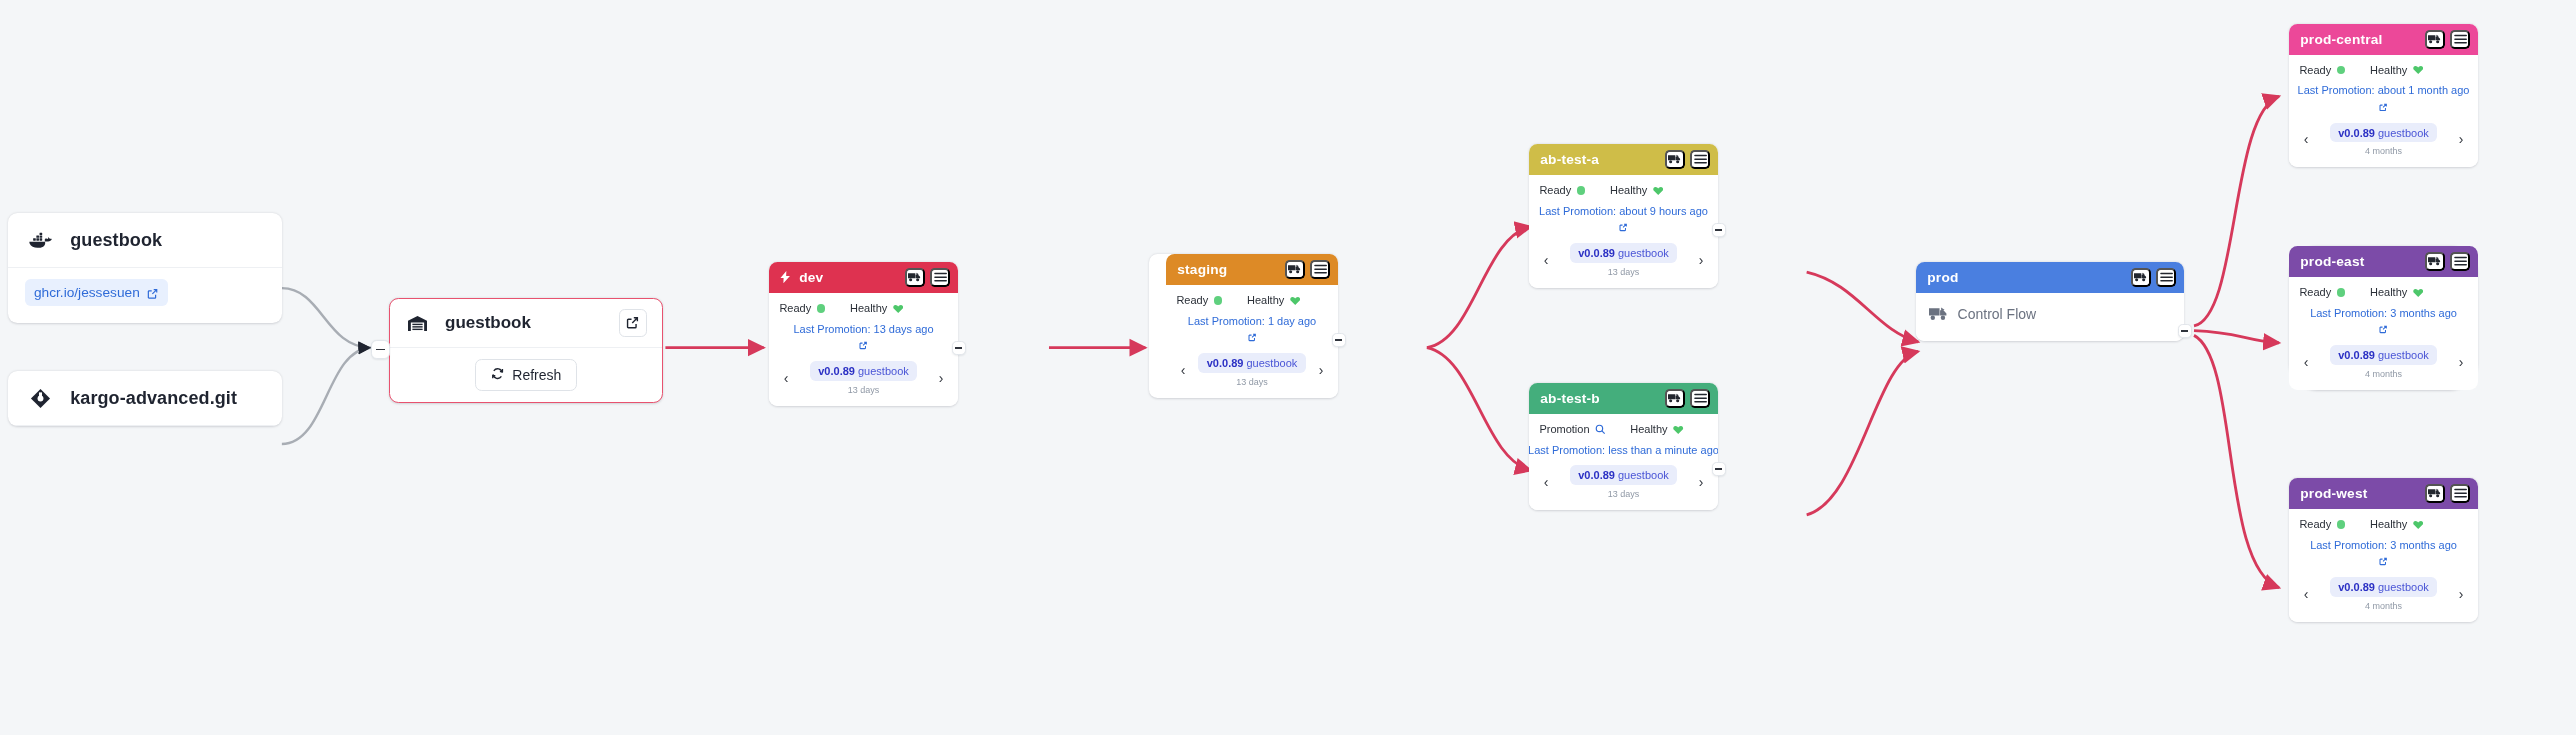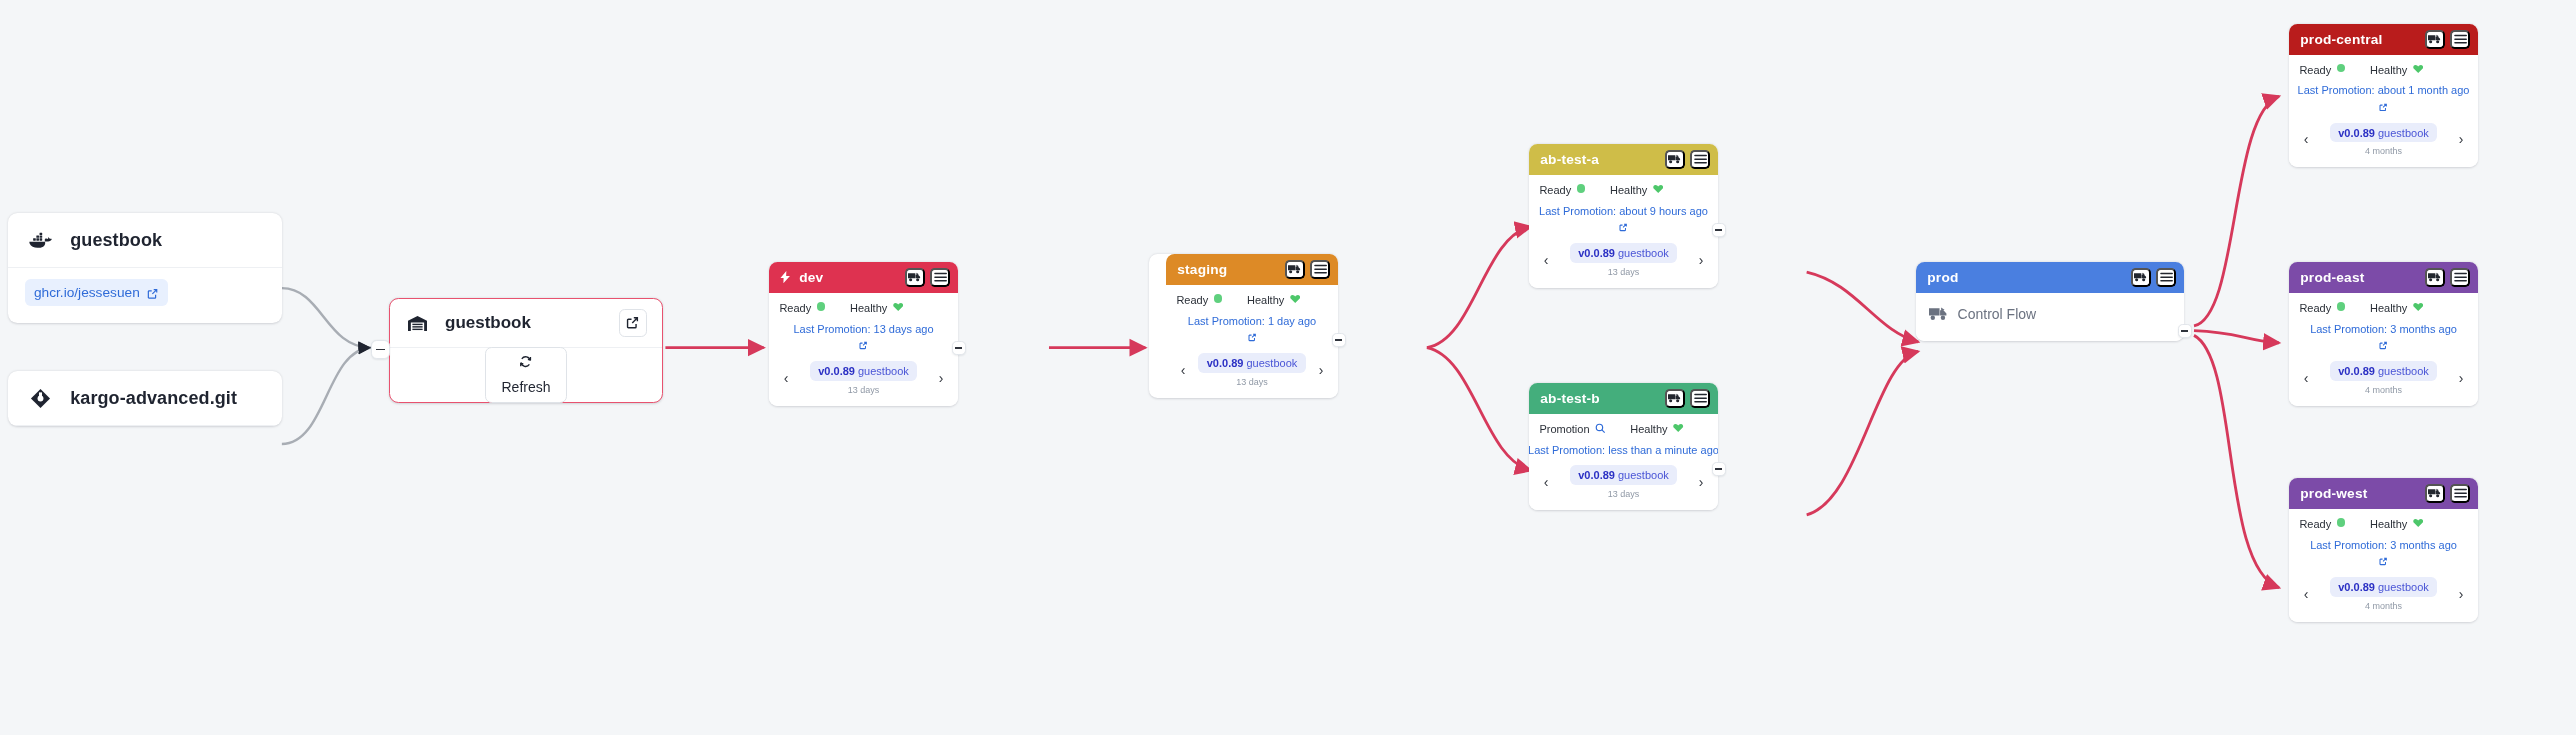--- a/index.html
+++ b/index.html
@@ -53,21 +53,21 @@
   .wh-title { font-size: 17px; font-weight: 700; color: #1f2430; flex: 1; }
   .wh-ext-btn {
     width: 28px; height: 28px; border: 0.9px solid #dfe3e8; border-radius: 5.7px;
     background: #fff; display: flex; align-items: center; justify-content: center;
     color: #1f2430;
   }
   .wh-body { height: 54px; display: flex; align-items: center; justify-content: center; }
   .refresh-btn {
     display: inline-flex; align-items: center; gap: 8.5px;
     border: 0.9px solid #dfe3e8; border-radius: 6.6px; background: #fff;
-    padding: 6.6px 15px; font-size: 14px; color: #1f2430; flex-direction: column;
+    padding: 6.6px 15px; font-size: 14px; color: #1f2430;
   }
 
   
   .stage { width: 189px; border-radius: 8.5px; overflow: visible; }
   .stage-inner { border-radius: 8.5px; overflow: hidden; background: #fff; }
   .stage-head {
     height: 31px; display: flex; align-items: center;
     padding: 0 7.6px 0 11.3px; gap: 5.7px;
   }
   .stage-name {
@@ -75,21 +75,21 @@
     letter-spacing: 0.2px; flex: 1; white-space: nowrap; overflow: hidden;
   }
   .bolt { color: #fff; display: inline-flex; margin-right: 2.8px; }
   .hdr-btn {
     width: 20px; height: 19px; border-radius: 4.7px; background: #fff;
     display: flex; align-items: center; justify-content: center;
     color: #23272f; flex: none;
   }
   .stage-body { padding: 9.4px 10.4px 11.3px 10.4px; }
   .status-row { display: flex; align-items: center; gap: 24.6px; margin-bottom: 8.5px; }
-  .status-item { display: inline-flex; align-items: flex-start; gap: 5.7px; font-size: 11px; color: #2b3038; }
+  .status-item { display: inline-flex; align-items: center; gap: 5.7px; font-size: 11px; color: #2b3038; }
   .dot-ready { width: 8.5px; height: 8.5px; border-radius: 50%; background: #5fd07e; display: inline-block; }
   .heart { color: #4dc76a; display: inline-flex; }
   .mag { color: #2f6bd8; display: inline-flex; }
   .promo-line {
     font-size: 11px; color: #2f6bd8; white-space: nowrap;
     display: flex; align-items: center; gap: 4.7px; margin-bottom: 9.4px; flex-direction: column;
   }
   .freight-row { display: flex; align-items: center; justify-content: space-between; }
   .chev { color: #30343c; width: 13.2px; text-align: center; font-size: 14px; line-height: 1; }
   .freight-center { flex: 1; text-align: center; }
@@ -496,21 +496,21 @@
         <span class="cf-label">Control Flow</span>
       </div>
     </div>
     <div class="handle handle-sm" style="right:-7.6px; top:62px;">
         <i></i>
       </div>
   </div>
 
   <div class="node stage" style="left:2289px; top:23.6px;">
     <div class="stage-inner">
-      <div class="stage-head" style="background:#b91c1c">
+      <div class="stage-head" style="background:#ec4899">
         <span class="stage-name">prod-central</span>
         <button class="hdr-btn">
           <svg width="13.2" height="10.4" viewBox="0 0 18 13" fill="currentColor">
               <path d="M0 1h10v7H0zM10.5 3h3.2l2.8 3v2h-6z"></path>
               <circle cx="3.6" cy="10" r="2.1"></circle>
               <circle cx="13.2" cy="10" r="2.1"></circle>
               <path d="M11.5 .4l3.2 2-3.2 2z"></path>
             </svg>
         </button>
         <button class="hdr-btn">
@@ -549,21 +549,21 @@
               <span class="fr-name">guestbook</span>
             </span>
             <div class="freight-age">4 months</div>
           </span>
           <span class="chev">›</span>
         </div>
       </div>
     </div>
   </div>
 
-  <div class="node stage" style="left:2289px; top:262px;">
+  <div class="node stage" style="left:2289px; top:246px;border-radius:28px;">
     <div class="stage-inner">
       <div class="stage-head" style="background:#7c4ba8">
         <span class="stage-name">prod-east</span>
         <button class="hdr-btn">
           <svg width="13.2" height="10.4" viewBox="0 0 18 13" fill="currentColor">
               <path d="M0 1h10v7H0zM10.5 3h3.2l2.8 3v2h-6z"></path>
               <circle cx="3.6" cy="10" r="2.1"></circle>
               <circle cx="13.2" cy="10" r="2.1"></circle>
               <path d="M11.5 .4l3.2 2-3.2 2z"></path>
             </svg>

